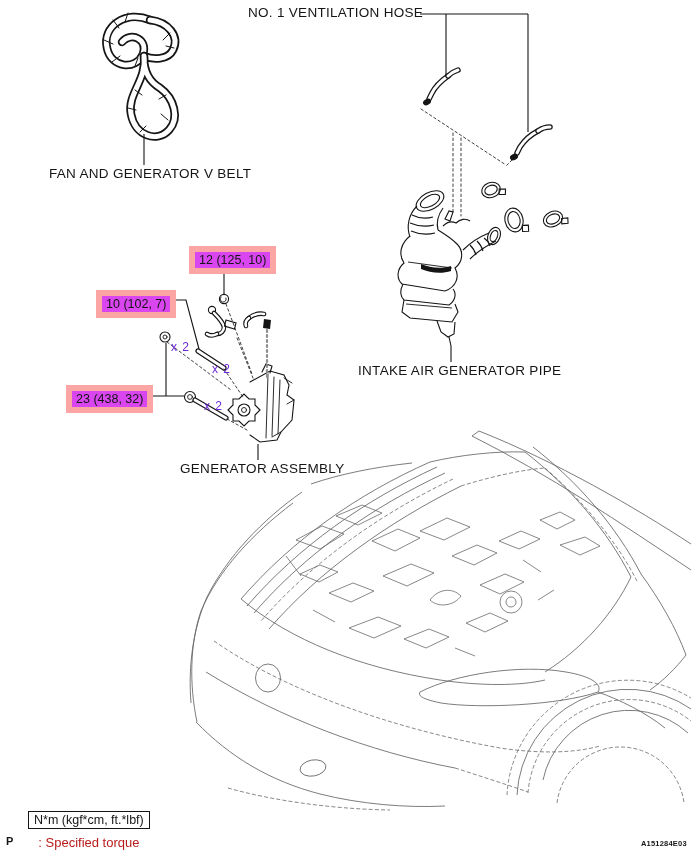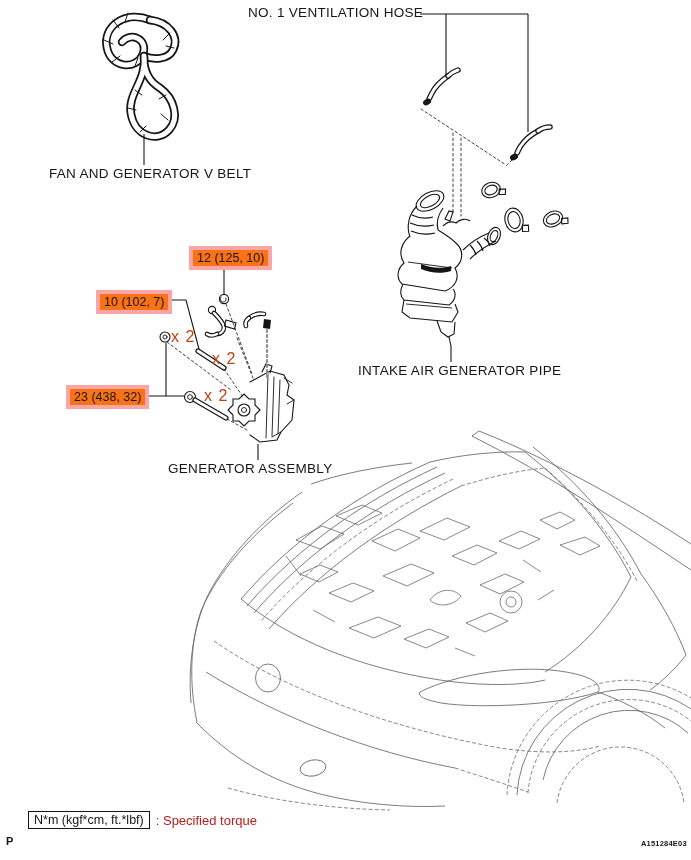--- a/index.html
+++ b/index.html
@@ -7,28 +7,28 @@
     width:691px;height:860px;position:relative;background:#ffffff;
     font-family:"Liberation Sans",sans-serif;color:#111;
     overflow:hidden;
   }
   #canvas{position:absolute;left:0;top:0;width:691px;height:860px;}
   .part-label{
     position:absolute;font-size:13.5px;line-height:1.1;letter-spacing:.3px;
     white-space:nowrap;color:#151515;
   }
   .qty-note{
-    position:absolute;font-size:16px;letter-spacing:1px;color:#c2410c;white-space:nowrap;
+    position:absolute;font-size:12px;letter-spacing:1px;color:#6d28d9;white-space:nowrap;margin-top:12px;
   }
   .torque-box{
-    position:absolute;border:4px solid #fca5a5;background:#f97316;
+    position:absolute;border:6px solid #fca5a5;background:#d946ef;
     font-size:12.5px;padding:1px 4px;white-space:nowrap;color:#151515;
   }
   .legend-row{
-    position:absolute;left:28px;top:811px;display:flex;align-items:center;gap:6px;
+    position:absolute;left:28px;top:811px;display:flex;align-items:center;gap:6px;flex-direction:column;
   }
   .legend-unit{
     border:1.8px solid #151515;padding:1px 5px;font-size:12.5px;white-space:nowrap;color:#151515;
   }
   .legend-desc{font-size:13px;white-space:nowrap;color:#b91c1c;}
   .page-marker{position:absolute;left:6px;top:835px;font-size:11px;font-weight:bold;color:#151515;}
   .figure-id{position:absolute;left:641px;top:839px;font-size:7.5px;font-weight:bold;letter-spacing:.2px;color:#151515;}
   svg .ink{stroke:#151515;fill:none;stroke-width:1.1;}
   svg .thin{stroke:#151515;fill:none;stroke-width:.9;}
   svg .dash{stroke:#2a2a2a;fill:none;stroke-width:.9;stroke-dasharray:2.5 2.6;}
@@ -241,21 +241,21 @@
     <path d="M451,346 L451,362"></path>
   </g>
 </svg>
 
 <div class="part-label" style="left:49px;top:167px">FAN AND GENERATOR V BELT</div>
 
 <div class="part-label" style="left:248px;top:6px">NO. 1 VENTILATION HOSE</div>
 
 <div class="part-label" style="left:358px;top:364px">INTAKE AIR GENERATOR PIPE</div>
 
-<div class="part-label" style="left:168px;top:462px">GENERATOR ASSEMBLY</div>
+<div class="part-label" style="left:180px;top:462px">GENERATOR ASSEMBLY</div>
 
 <div class="torque-box" style="left:189px;top:246px">12 (125, 10)</div>
 
 <div class="torque-box" style="left:96px;top:290px">10 (102, 7)</div>
 
 <div class="torque-box" style="left:66px;top:385px">23 (438, 32)</div>
 
 <div class="qty-note" style="left:171px;top:328px">x 2</div>
 
 <div class="qty-note" style="left:212px;top:350px">x 2</div>

